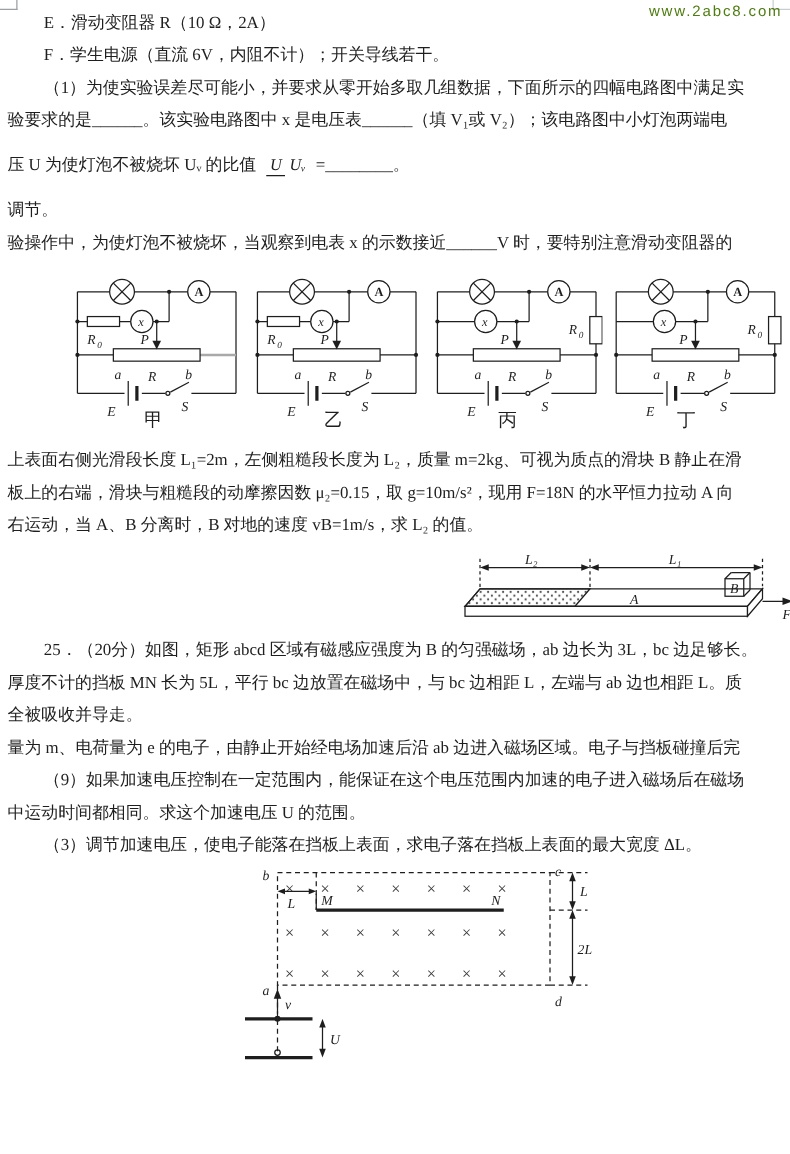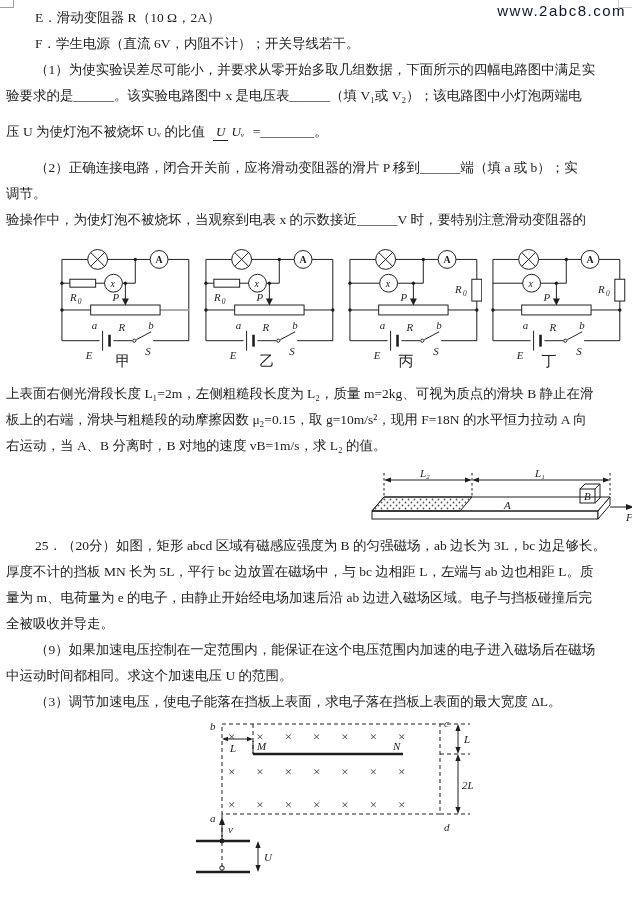--- a/index.html
+++ b/index.html
@@ -1,22 +1,22 @@
 <!DOCTYPE html>
 <html><head>
 <meta charset="utf-8">
 <style>
   html,body{margin:0;padding:0;background:#ffffff;}
   .page{position:relative;width:632px;height:923px;background:#fff;overflow:hidden;
         font-family:"Liberation Serif","DejaVu Serif",serif;color:#1e1e1e;}
   .content{padding:5px 6px 0 6px;}
   .ln{white-space:nowrap;line-height:26px;font-size:13.5px;letter-spacing:0;}
   .ind{padding-left:29px;}
-  .watermark{position:absolute;top:2px;right:6px;font-size:15px;letter-spacing:1.5px;
-             color:#0f172a;font-family:"Liberation Sans",sans-serif;}
+  .watermark{position:absolute;top:2px;right:6px;font-size:12px;letter-spacing:1.5px;
+             color:#4d7c0f;font-family:"Liberation Sans",sans-serif;}
   .cornermark{position:absolute;top:0;width:13px;height:7px;}
   .cm-left{left:0;border-right:1px solid #9aa0a6;border-bottom:1px solid #9aa0a6;}
   .cm-right{right:0;border-left:1px solid #c9cdd3;border-bottom:1px solid #c9cdd3;}
   .fracline{display:flex;align-items:center;height:46px;font-size:13.5px;}
   .frac{display:inline-block;text-align:right;margin:0 8px;vertical-align:middle;
         font-style:italic;font-size:13px;line-height:1.15;}
   .frac .num{border-bottom:1px solid #1e1e1e;padding:0 3px 1px 3px;}
   .frac .den{padding-top:1px;}
   .blankgap{letter-spacing:0;}
   .circuit-row{display:flex;gap:5px;margin:12px 0 0 50px;}
@@ -57,21 +57,20 @@
       <span>压 U 为使灯泡不被烧坏 Uᵥ 的比值</span>
       <span class="frac">
         <span class="num">U</span>
         <span class="den">Uᵥ</span>
       </span>
       <span>=</span>
       <span class="blankgap">________</span>
       <span>。</span>
     </div>
 
-    <div class="ln ind">（2）正确连接电路，闭合开关前，应将滑动变阻器的滑片 P 移到______端（填 a 或 b）；实</div>
     <div class="ln">调节。</div>
     <div class="ln">验操作中，为使灯泡不被烧坏，当观察到电表 x 的示数接近______V 时，要特别注意滑动变阻器的</div>
 
     <div class="circuit-row">
 
       <svg width="140" height="124" viewBox="0 0 140 124">
         <g>
           <line x1="6" y1="14" x2="6" y2="96"></line>
           <line x1="6" y1="14" x2="32" y2="14"></line>
             <line x1="52" y1="14" x2="95" y2="14"></line>
@@ -348,22 +347,22 @@
           <line x1="278" y1="42" x2="296" y2="42" stroke-width="1.4"></line>
           <path class="ah" d="M302 42 l-8 -3 v6 z"></path>
           <text class="var" x="294" y="56">F</text>
         </g>
       </svg>
     </div>
 
     <div style="margin-top:6px;">
       <div class="ln ind">25．（20分）如图，矩形 abcd 区域有磁感应强度为 B 的匀强磁场，ab 边长为 3L，bc 边足够长。</div>
       <div class="ln">厚度不计的挡板 MN 长为 5L，平行 bc 边放置在磁场中，与 bc 边相距 L，左端与 ab 边也相距 L。质</div>
+      <div class="ln">全被吸收并导走。</div>
       <div class="ln">量为 m、电荷量为 e 的电子，由静止开始经电场加速后沿 ab 边进入磁场区域。电子与挡板碰撞后完</div>
-      <div class="ln">全被吸收并导走。</div>
       <div class="ln ind">（9）如果加速电压控制在一定范围内，能保证在这个电压范围内加速的电子进入磁场后在磁场</div>
       <div class="ln">中运动时间都相同。求这个加速电压 U 的范围。</div>
       <div class="ln ind">（3）调节加速电压，使电子能落在挡板上表面，求电子落在挡板上表面的最大宽度 ΔL。</div>
     </div>
 
     <div class="fig25wrap">
       <svg width="340" height="168" viewBox="0 0 340 168">
         <g>
           <rect class="box dashed" x="64" y="5" width="218" height="90"></rect>
           <text class="cross" x="70" y="22">×××××××</text>

